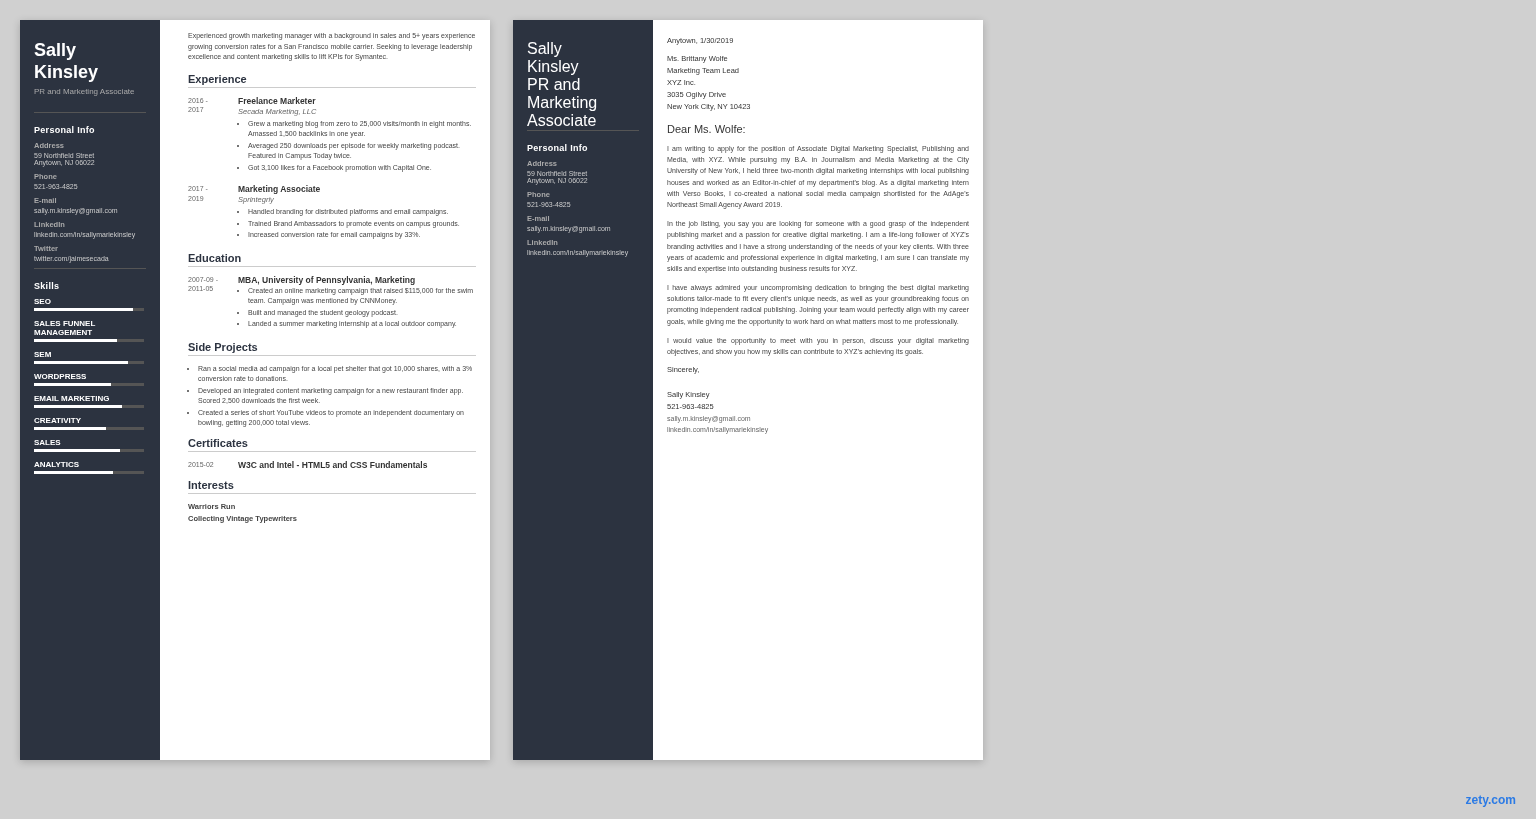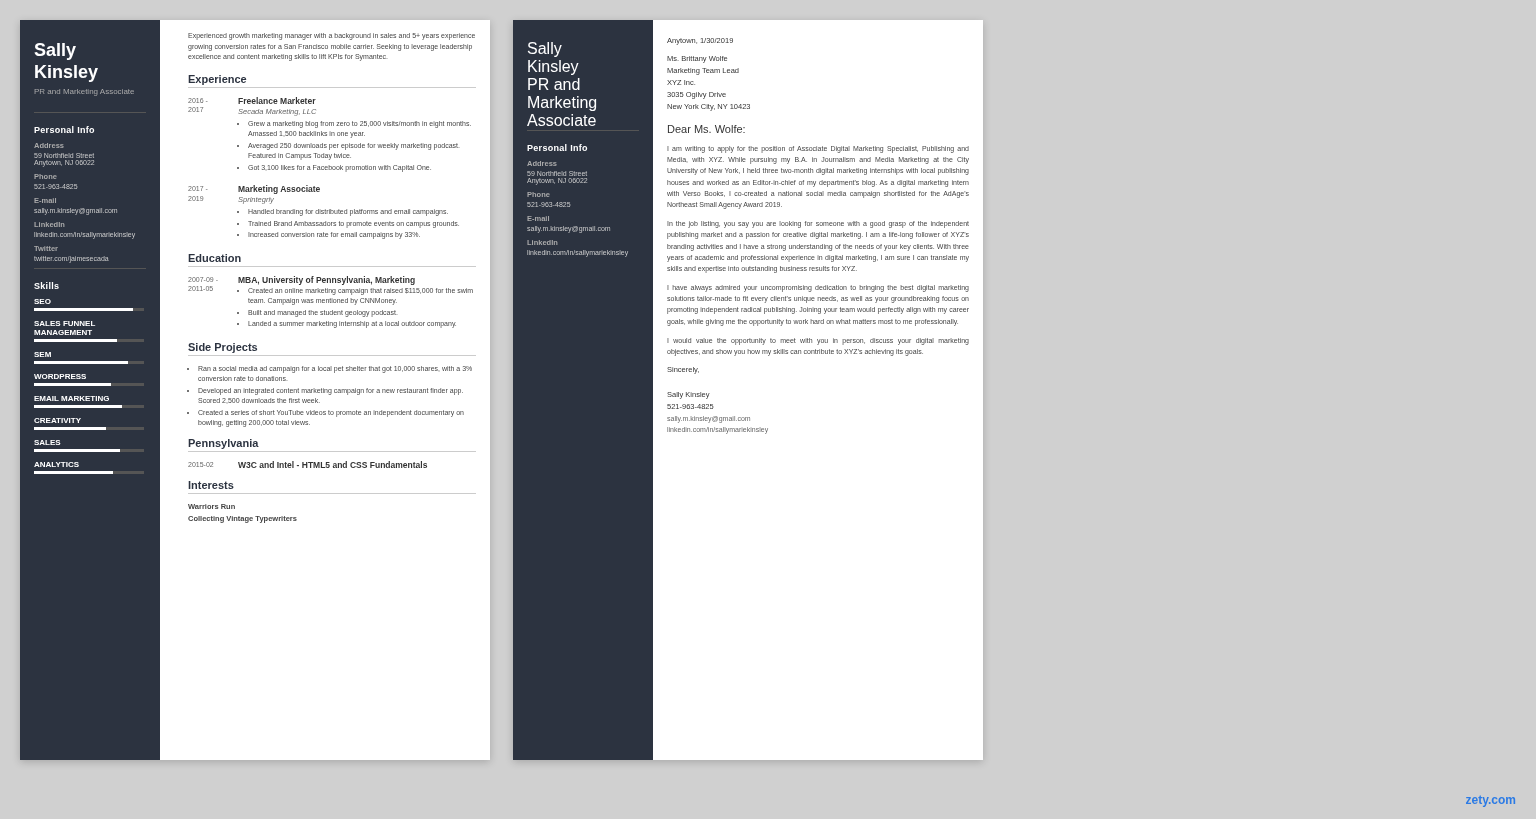--- a/index.html
+++ b/index.html
@@ -368,21 +368,21 @@
         </div>
       </div>
 
       <div class="section-title">Side Projects</div>
       <ul class="exp-bullets" style="padding-left:10px; font-size:7px; line-height:1.5; color:#444; margin-bottom:8px;">
         <li>Ran a social media ad campaign for a local pet shelter that got 10,000 shares, with a 3% conversion rate to donations.</li>
         <li>Developed an integrated content marketing campaign for a new restaurant finder app. Scored 2,500 downloads the first week.</li>
         <li>Created a series of short YouTube videos to promote an independent documentary on bowling, getting 200,000 total views.</li>
       </ul>
 
-      <div class="section-title">Pennsylvania</div>
+      <div class="section-title">Certificates</div>
       <div class="cert-item">
         <div class="exp-date">2015-02</div>
         <div class="exp-title">W3C and Intel - HTML5 and CSS Fundamentals</div>
       </div>
 
       <div class="section-title">Interests</div>
       <div class="interest-item">Warriors Run</div>
       <div class="interest-item">Collecting Vintage Typewriters</div>
     </div>
   </div>

